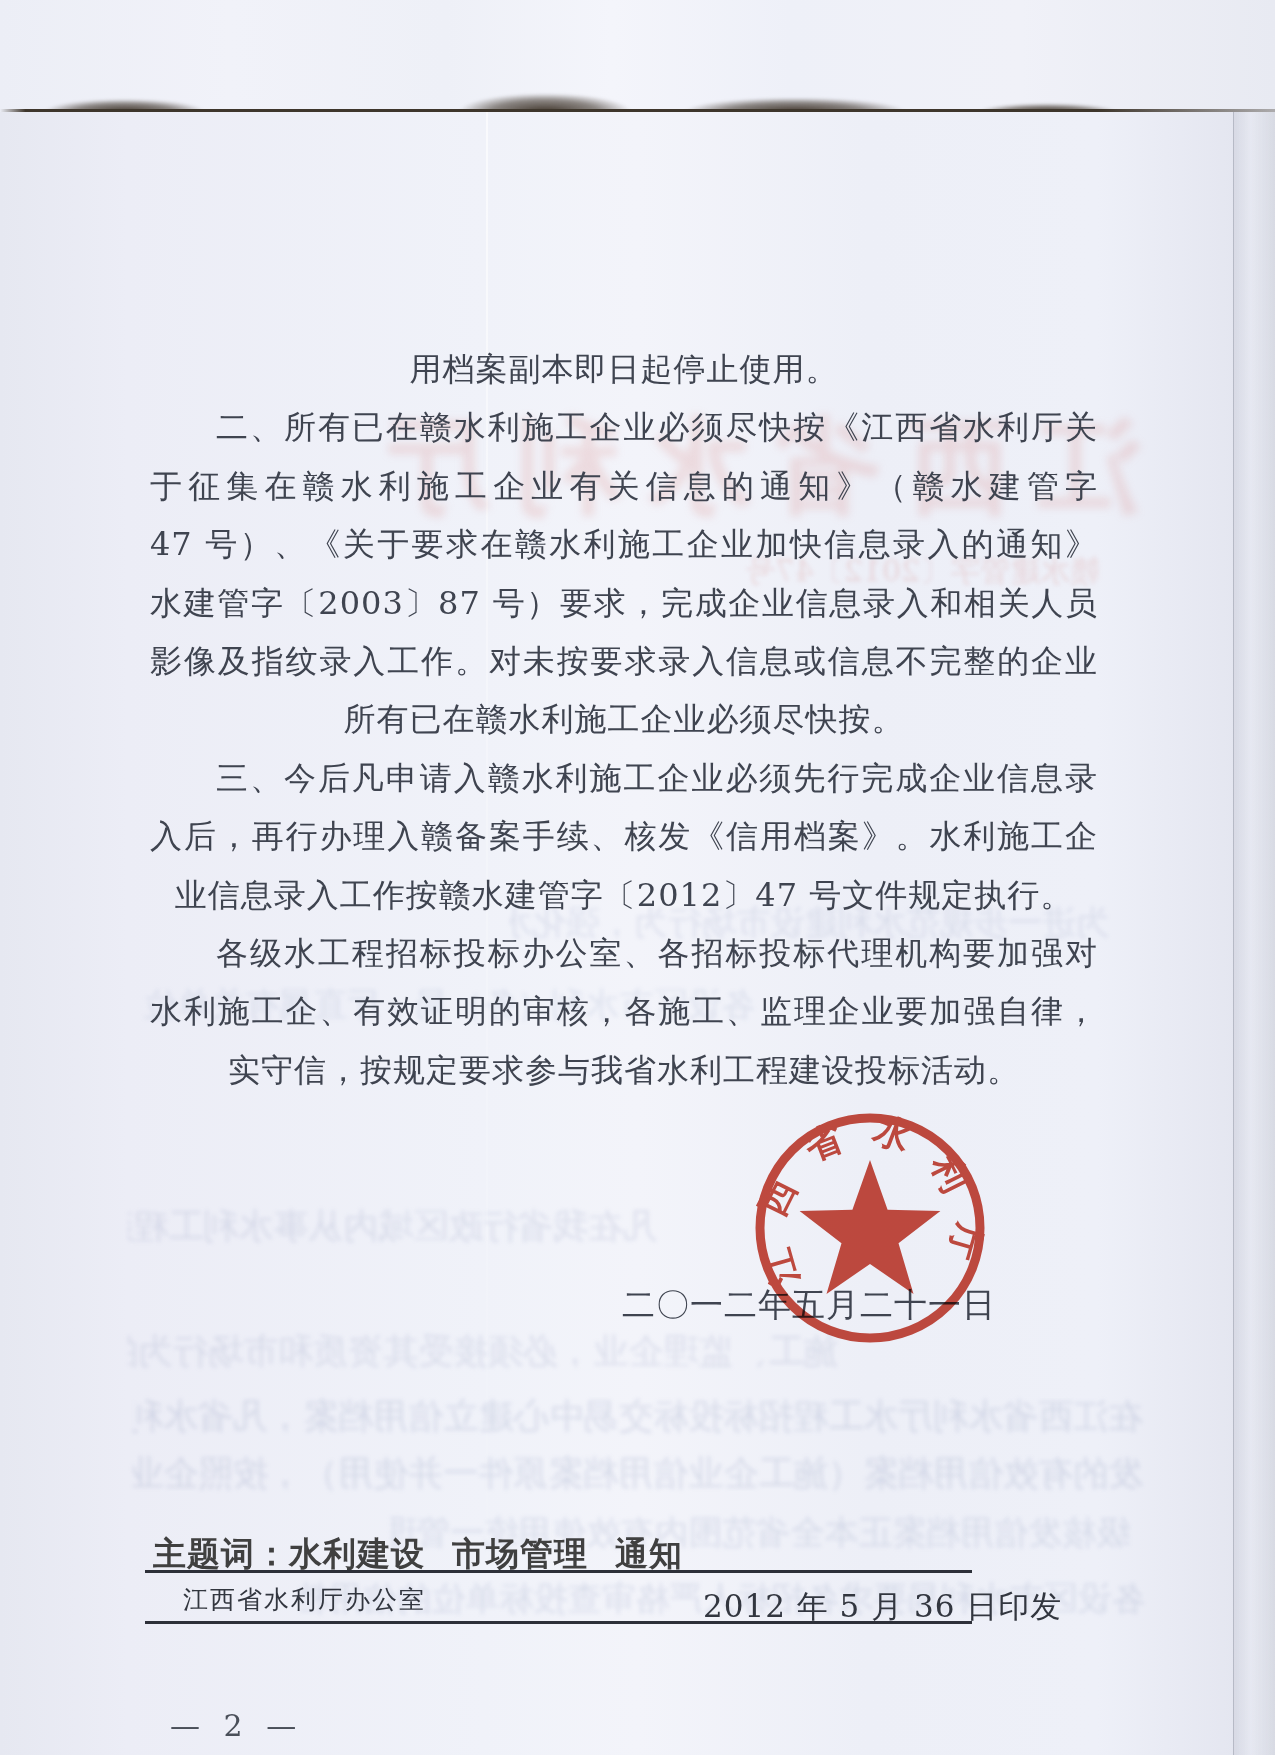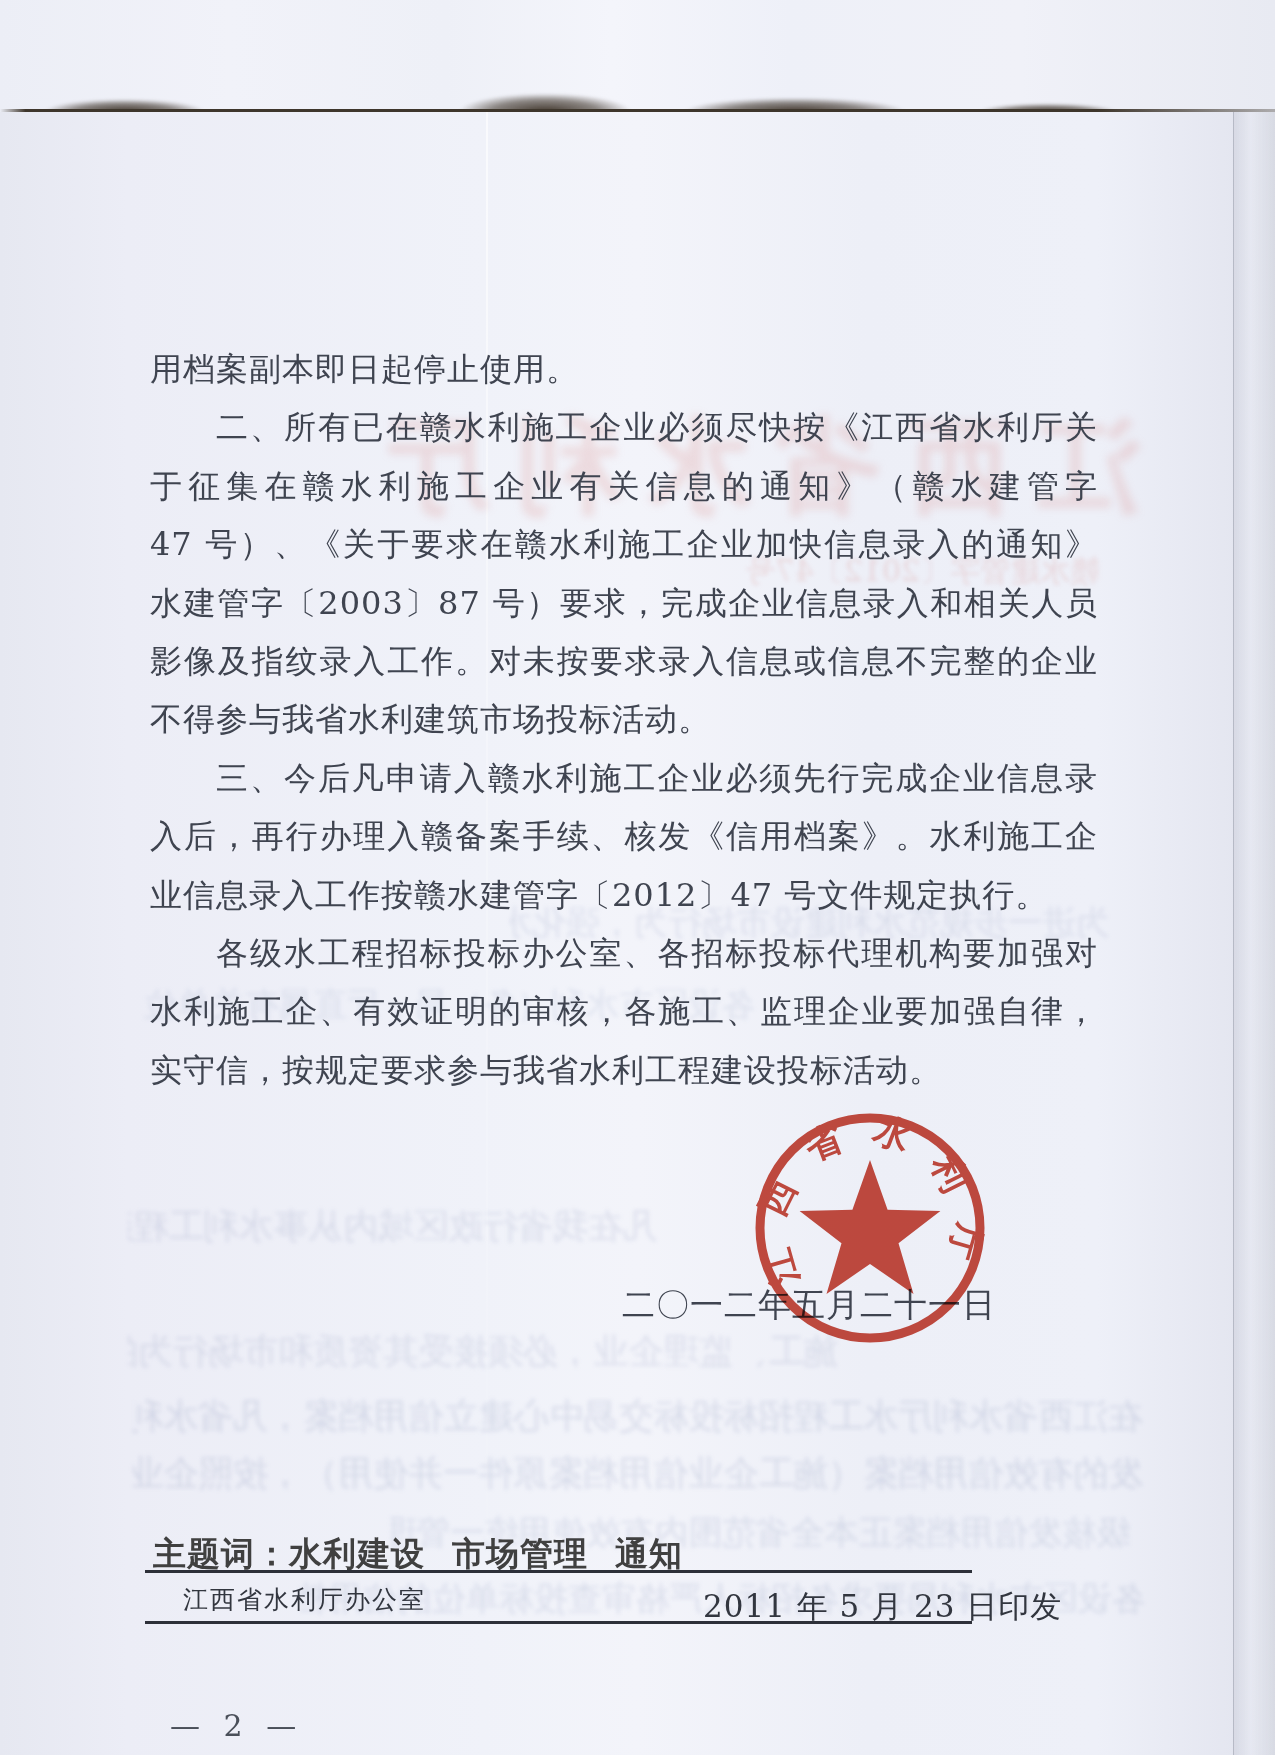--- a/index.html
+++ b/index.html
@@ -28,21 +28,21 @@
          background:linear-gradient(90deg,#e6e8f1 0%,#ecedf6 10%,#f0f2f9 38%,#f3f4fa 50%,#edeff7 68%,#eef0f8 86%,#e4e6f0 97%,#e9ebf3 100%);}
   .fold-line{position:absolute;left:486px;top:0;width:2px;height:1643px;
              background:linear-gradient(180deg,rgba(255,255,255,.65),rgba(255,255,255,.25) 40%,rgba(255,255,255,0));}
   .right-edge{position:absolute;left:1233px;top:0;width:42px;height:1643px;
               border-left:1px solid rgba(130,135,150,.35);
               background:linear-gradient(90deg,rgba(140,145,160,.14),rgba(235,237,245,.05) 40%,rgba(150,155,170,.22) 100%);}
 
   
   .body-text{position:absolute;left:150px;top:340px;width:948px;color:#3f4450;
              font-size:32px;line-height:58.4px;}
-  .bl{height:58.4px;overflow:hidden;letter-spacing:1px;}
+  .bl{height:58.4px;overflow:hidden;letter-spacing:1px;text-align:center;}
   .j{text-align:justify;text-align-last:justify;}
   .ind{text-indent:66px;}
 
   .date-line{position:absolute;left:622px;top:1283px;color:#3f4450;
              font-size:33px;letter-spacing:1px;z-index:2;}
 
   
   .stamp{position:absolute;left:748px;top:1106px;width:244px;height:244px;
          z-index:3;opacity:.9;mix-blend-mode:multiply;}
 
@@ -105,21 +105,21 @@
   <div class="bt bt7">级核发信用档案正本全省范围内有效使用统一管理</div>
   <div class="bt bt8">各设区市水利局要求各招标人严格审查投标单位的信用档案</div>
 
   <div class="body-text">
     <div class="bl">用档案副本即日起停止使用。</div>
     <div class="bl j ind">二、所有已在赣水利施工企业必须尽快按《江西省水利厅关</div>
     <div class="bl j">于征集在赣水利施工企业有关信息的通知》（赣水建管字〔2012〕</div>
     <div class="bl j">47 号）、《关于要求在赣水利施工企业加快信息录入的通知》（赣</div>
     <div class="bl j">水建管字〔2003〕87 号）要求，完成企业信息录入和相关人员</div>
     <div class="bl j">影像及指纹录入工作。对未按要求录入信息或信息不完整的企业</div>
-    <div class="bl">不得参与我省水利建筑市场投标活动。</div>
+    <div class="bl">所有已在赣水利施工企业必须尽快按。</div>
     <div class="bl j ind">三、今后凡申请入赣水利施工企业必须先行完成企业信息录</div>
     <div class="bl j">入后，再行办理入赣备案手续、核发《信用档案》。水利施工企</div>
     <div class="bl">业信息录入工作按赣水建管字〔2012〕47 号文件规定执行。</div>
     <div class="bl j ind">各级水工程招标投标办公室、各招标投标代理机构要加强对</div>
     <div class="bl j">水利施工企、有效证明的审核，各施工、监理企业要加强自律，诚</div>
     <div class="bl">实守信，按规定要求参与我省水利工程建设投标活动。</div>
   </div>
 
   <div class="date-line">二〇一二年五月二十一日</div>
 
@@ -132,18 +132,18 @@
     <text font-size="36" font-weight="bold" letter-spacing="26" fill="#c5392b">
       <textPath href="#sealArc" startOffset="50%" text-anchor="middle">江西省水利厅</textPath>
     </text>
   </svg>
 
   <div class="subject">
     <span>主题词：</span><span class="term">水利建设</span><span class="term">市场管理</span><span class="term">通知</span>
   </div>
   <div class="rule rule1"></div>
   <div class="issuer">江西省水利厅办公室</div>
-  <div class="printed">2011 年 5 月 23 日印发</div>
+  <div class="printed">2012 年 5 月 36 日印发</div>
   <div class="rule rule2"></div>
 
   <div class="page-num">— 2 —</div>
 
 </div>
 
 </body></html>

